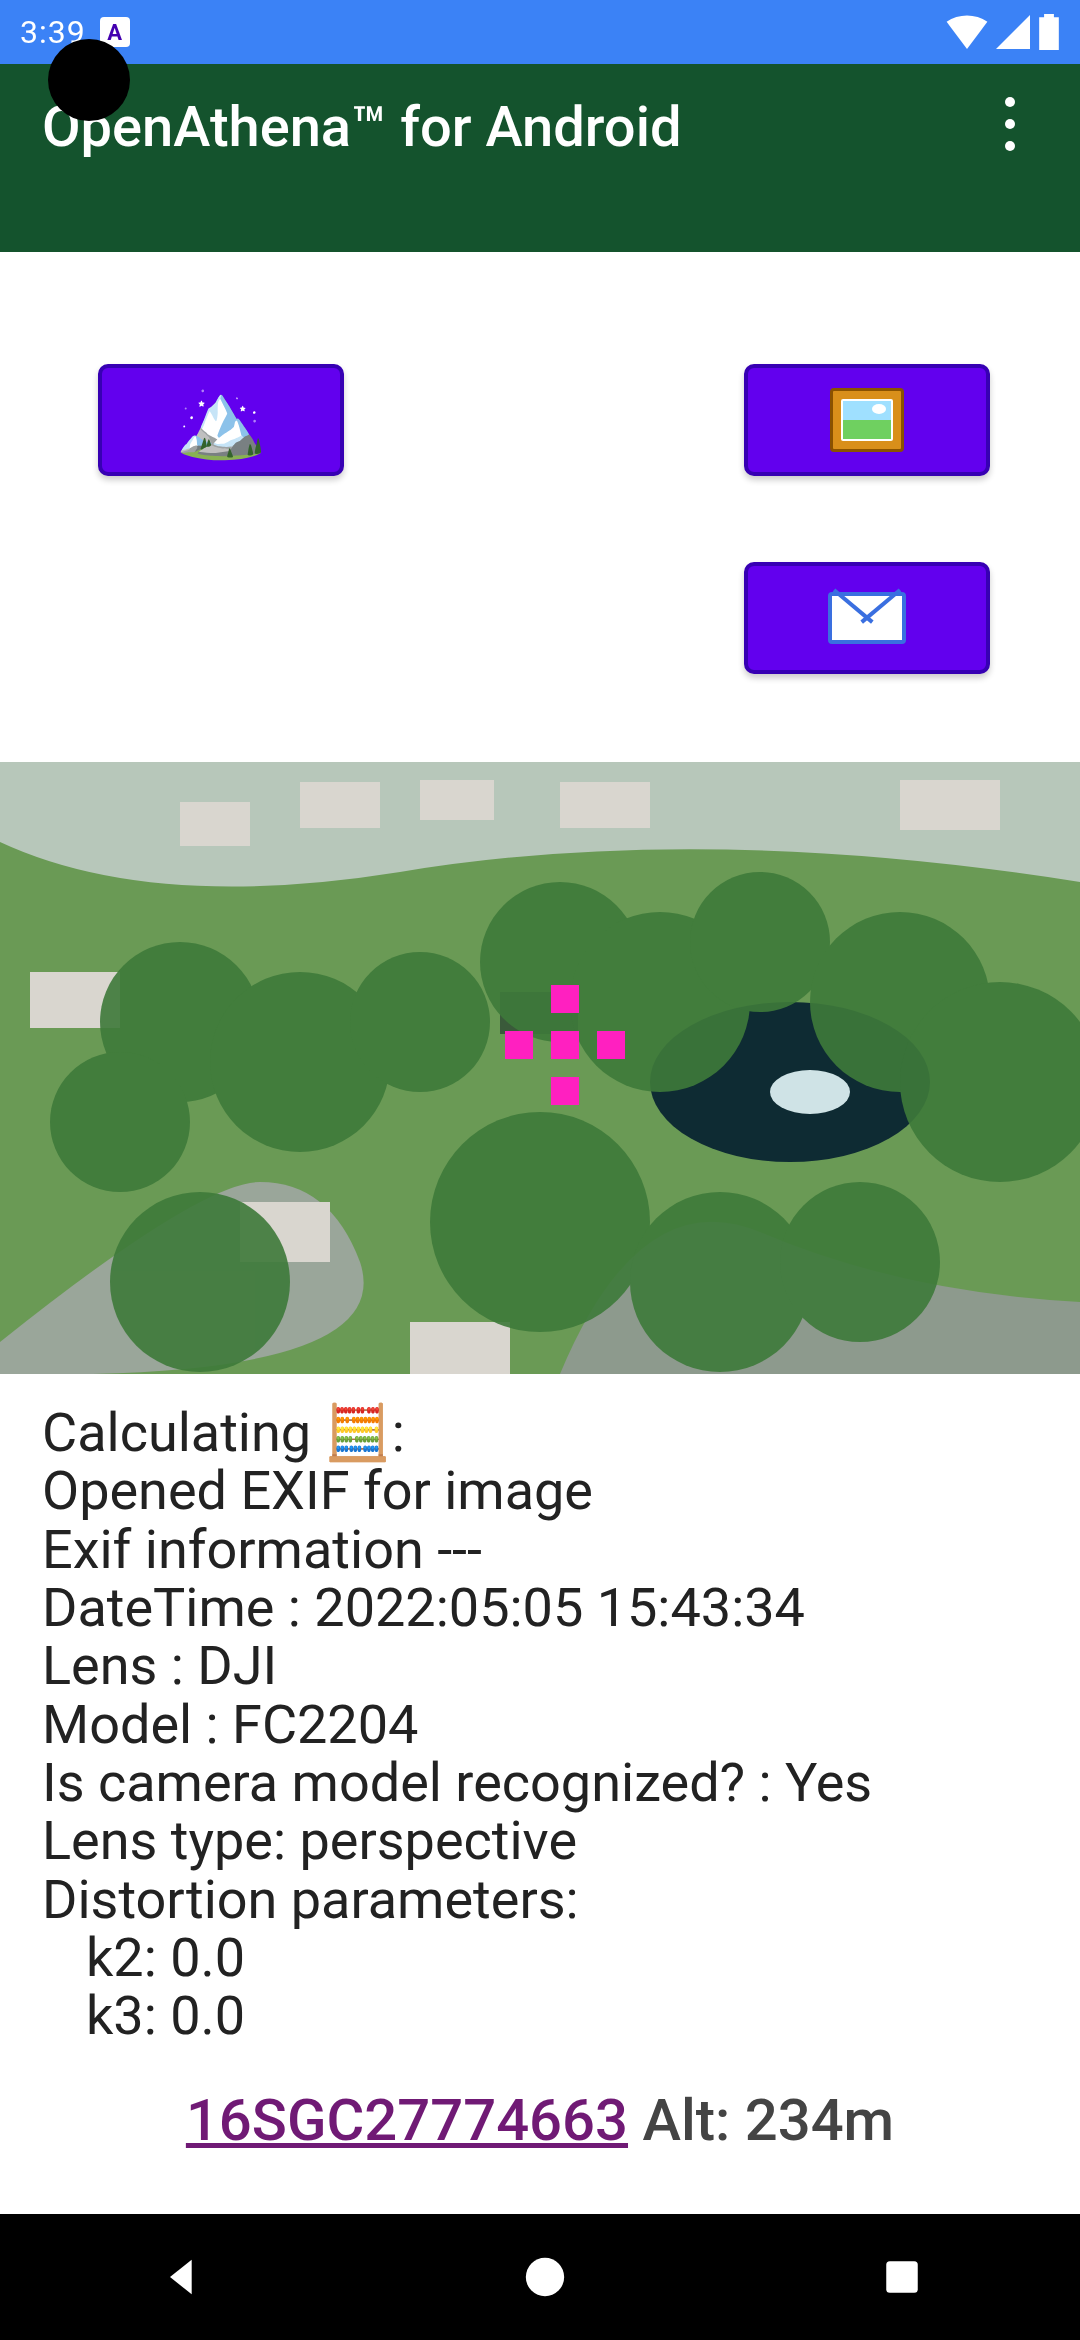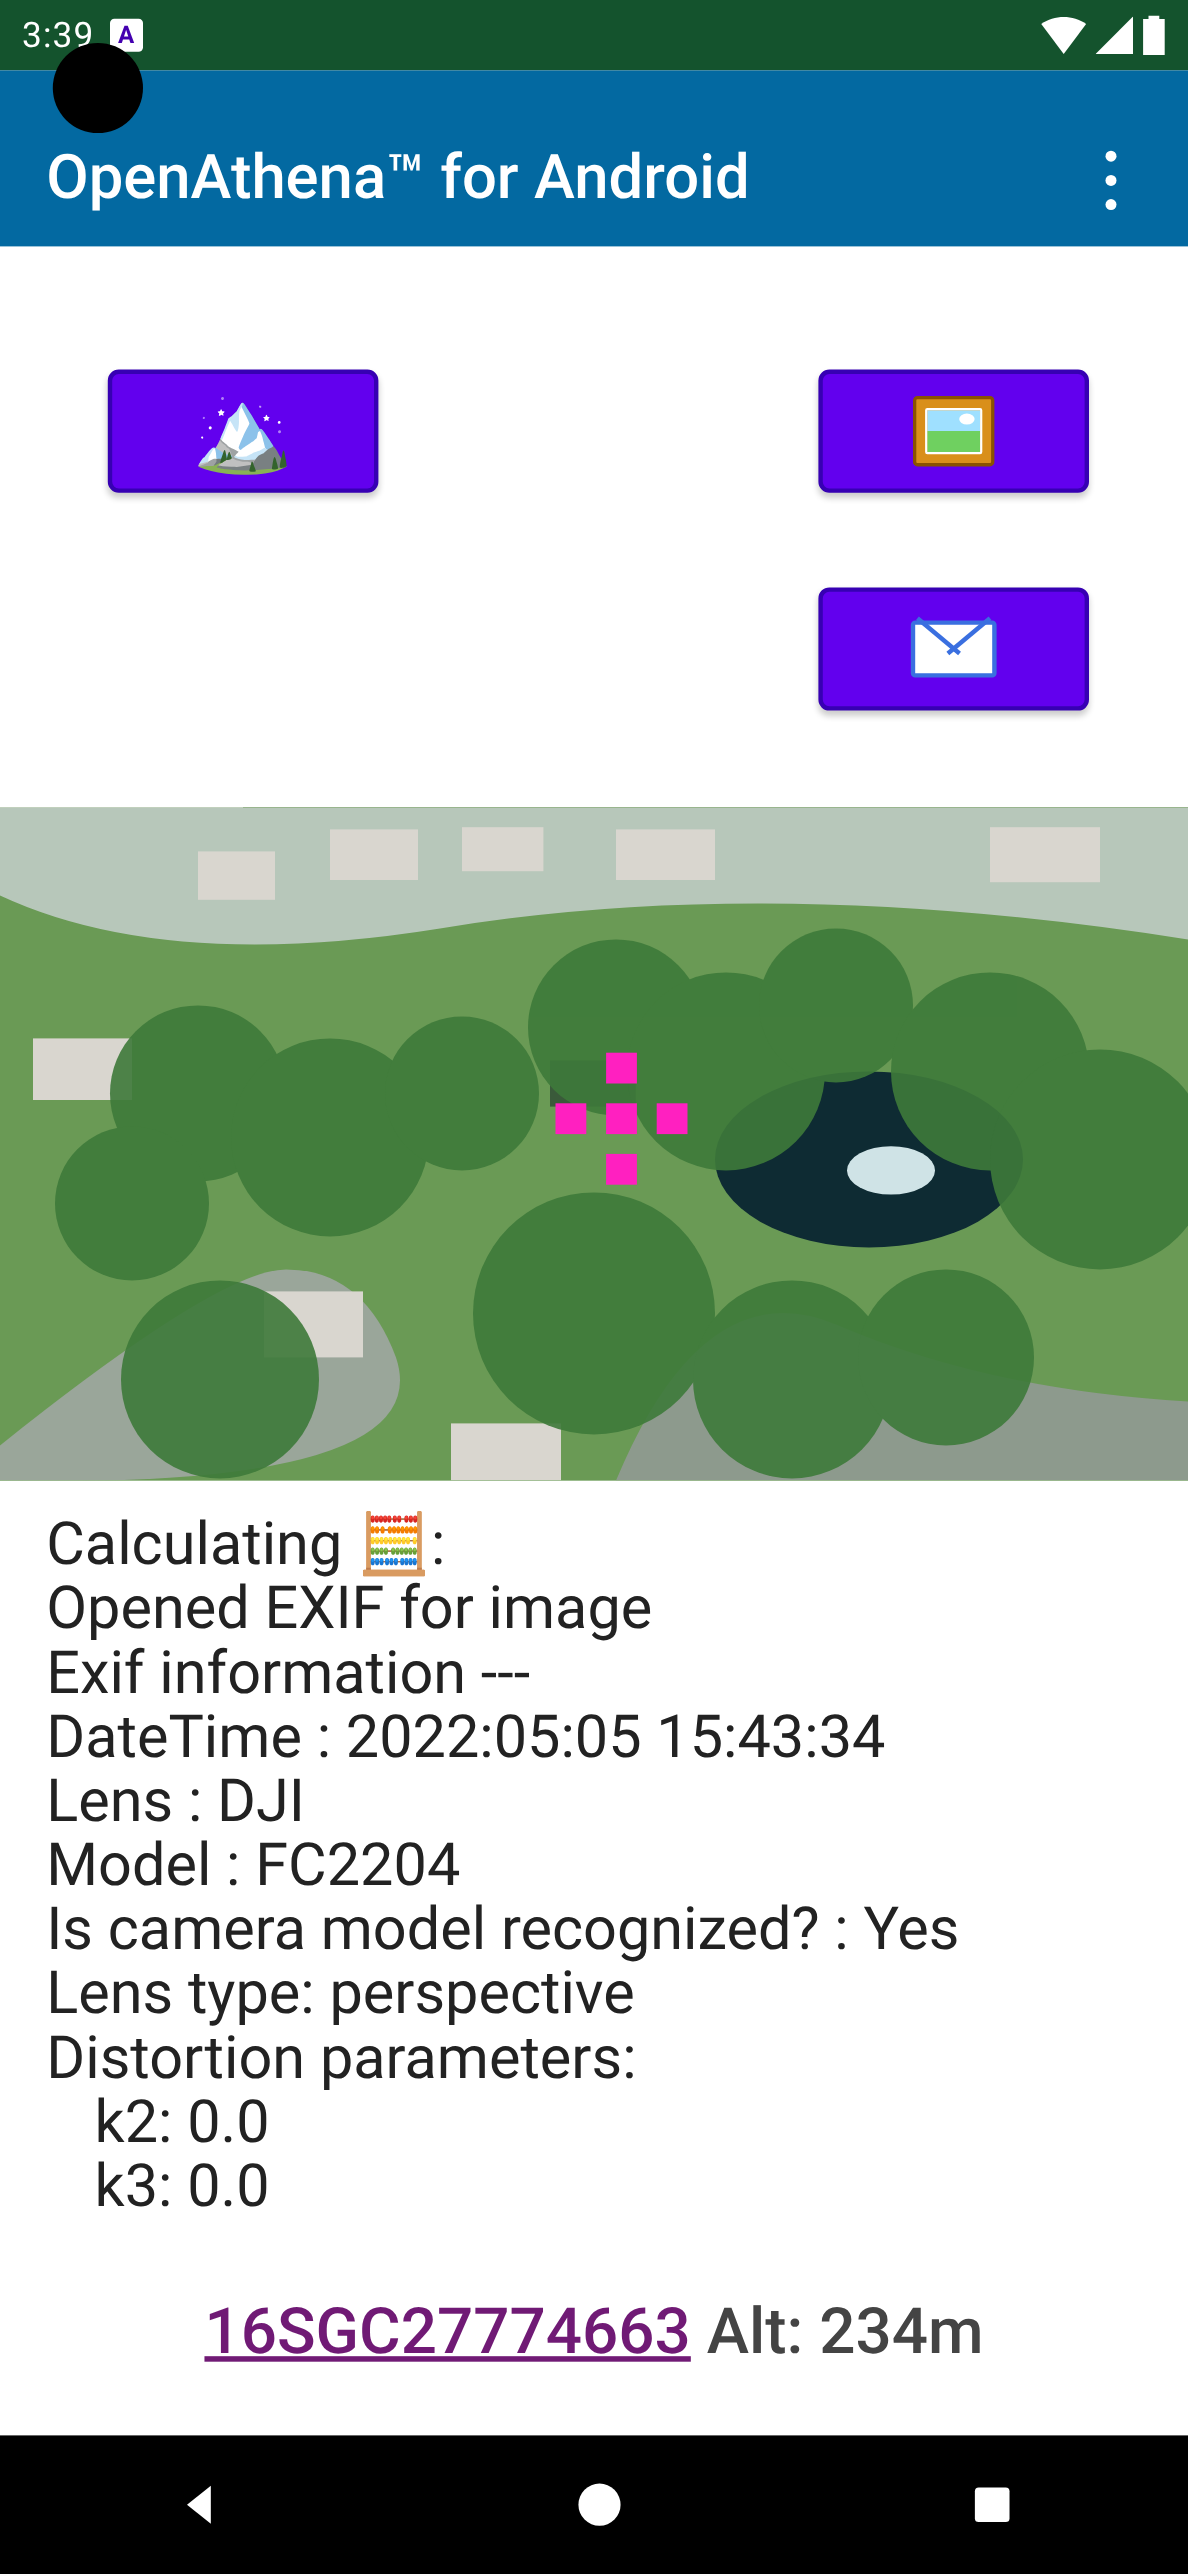--- a/index.html
+++ b/index.html
@@ -1,43 +1,43 @@
 <!DOCTYPE html>
 <html><head>
 <meta charset="utf-8">
 <style>
   * { margin: 0; padding: 0; box-sizing: border-box; }
   html, body { width: 1080px; height: 2340px; font-family: Roboto, Arial, sans-serif; background:#fff; overflow:hidden; }
 
   
   .status-bar {
     height: 64px;
-    background: #14532d;
+    background: #3b82f6;
     display: flex;
     align-items: center;
     justify-content: space-between;
     padding: 0 20px;
     color: #fff;
     font-size: 32px;
   }
   .status-left { display:flex; align-items:center; gap:14px; position:relative;}
   .status-time { font-weight:400; letter-spacing:1px; }
   .status-a {
     width: 30px; height: 30px; border-radius:4px; background:#fff; color:#4400b0;
     display:flex; align-items:center; justify-content:center; font-size:22px; font-weight:700;
   }
   .black-dot { position:absolute; left:28px; top:26px; width:82px; height:82px; border-radius:50%; background:#000; z-index:5; }
   .status-right { display:flex; align-items:center; gap:8px; }
   .status-right svg { display:block; }
 
   
   .app-bar {
-    height: 160px;
-    background: #0369a1;
-    display:flex; align-items:flex-end; justify-content:space-between;
+    height: 188px;
+    background: #14532d;
+    display:flex; align-items:flex-start; justify-content:space-between;
     padding: 30px 40px 30px 42px;
     color:#fff;
   }
   .app-title { font-size: 56px; font-weight:500; }
   .overflow { width:60px; height:60px; display:flex; align-items:center; justify-content:center; }
   .overflow div { width:10px; height:10px; background:#fff; border-radius:50%; margin:6px 0; box-shadow: 0 22px 0 #fff, 0 -22px 0 #fff; }
 
   
   .btn-area { position:relative; height: 510px; }
   .pbtn {

